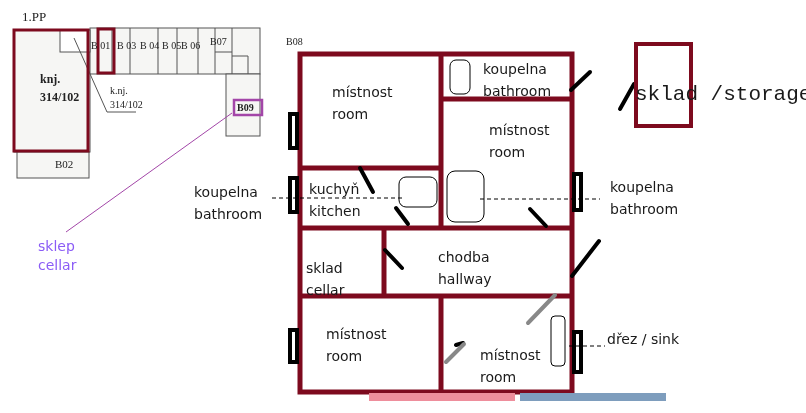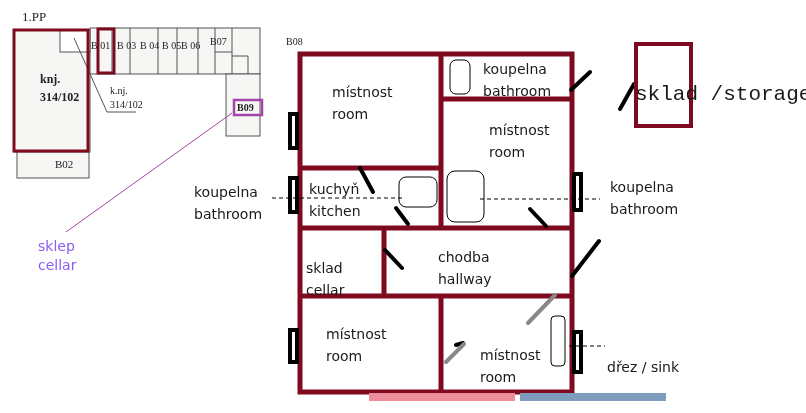--- a/index.html
+++ b/index.html
@@ -161,16 +161,16 @@
     </div>
 
   <div class="lbl" style="left:194px;top:181px;">
       <span>koupelna</span>
       <span>bathroom</span>
     </div>
   <div class="lbl" style="left:610px;top:176px;">
       <span>koupelna</span>
       <span>bathroom</span>
     </div>
-  <div class="lbl" style="left:607px;top:356px;">dřez / sink</div>
+  <div class="lbl" style="left:607px;top:328px;">dřez / sink</div>
   <div class="lbl" style="left:635px;top:80px;font-size:21px;line-height:30px;font-family:Liberation Mono, monospace;">sklad /storage</div>
 
 </div>
 
 </body></html>

